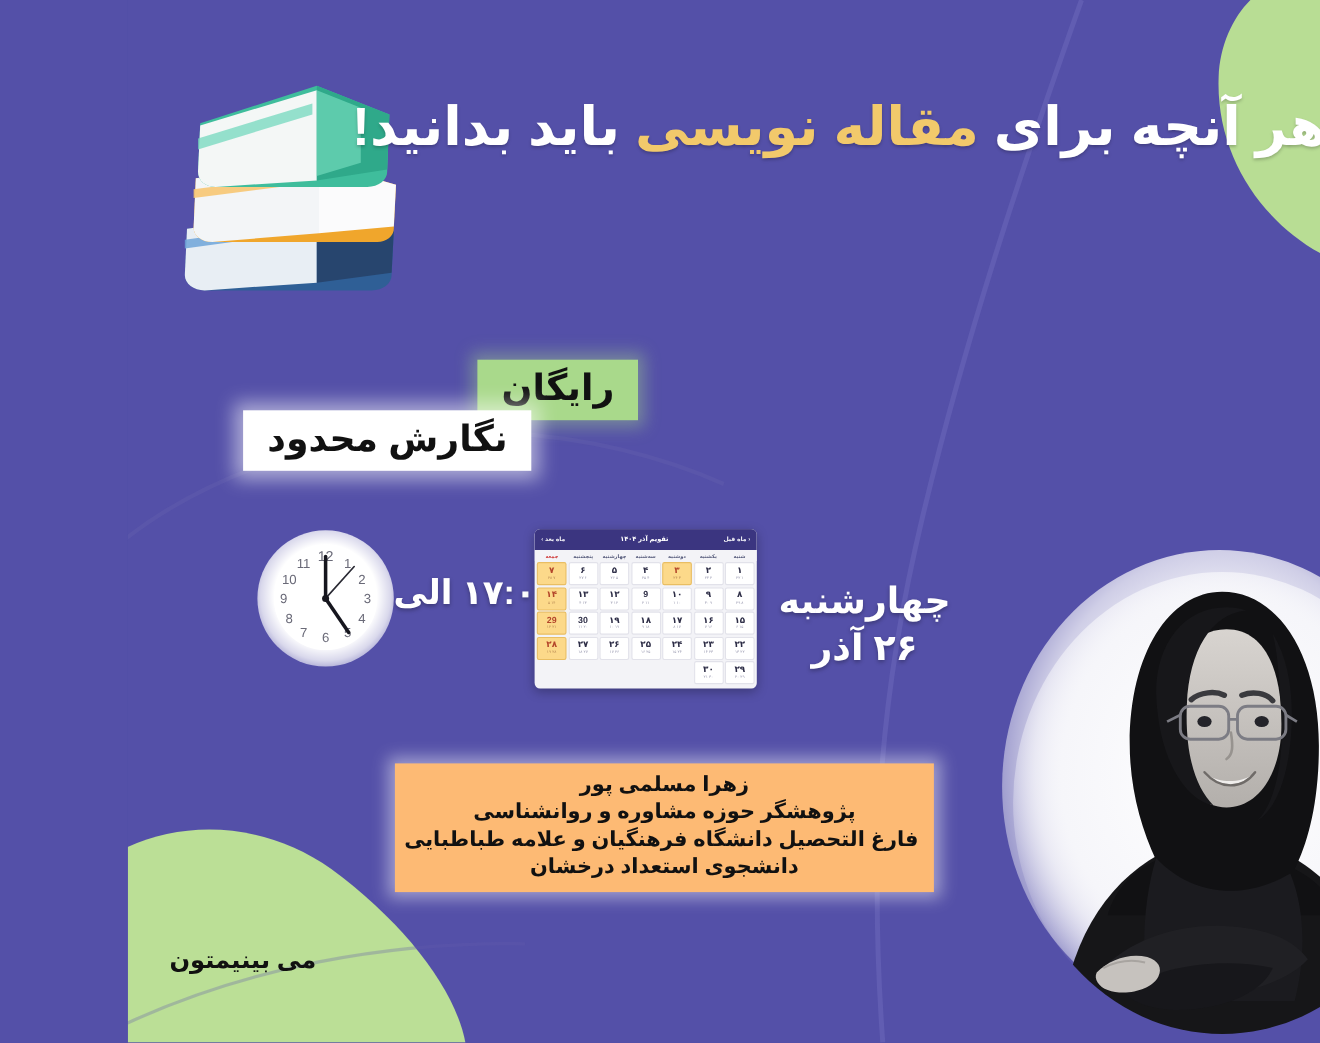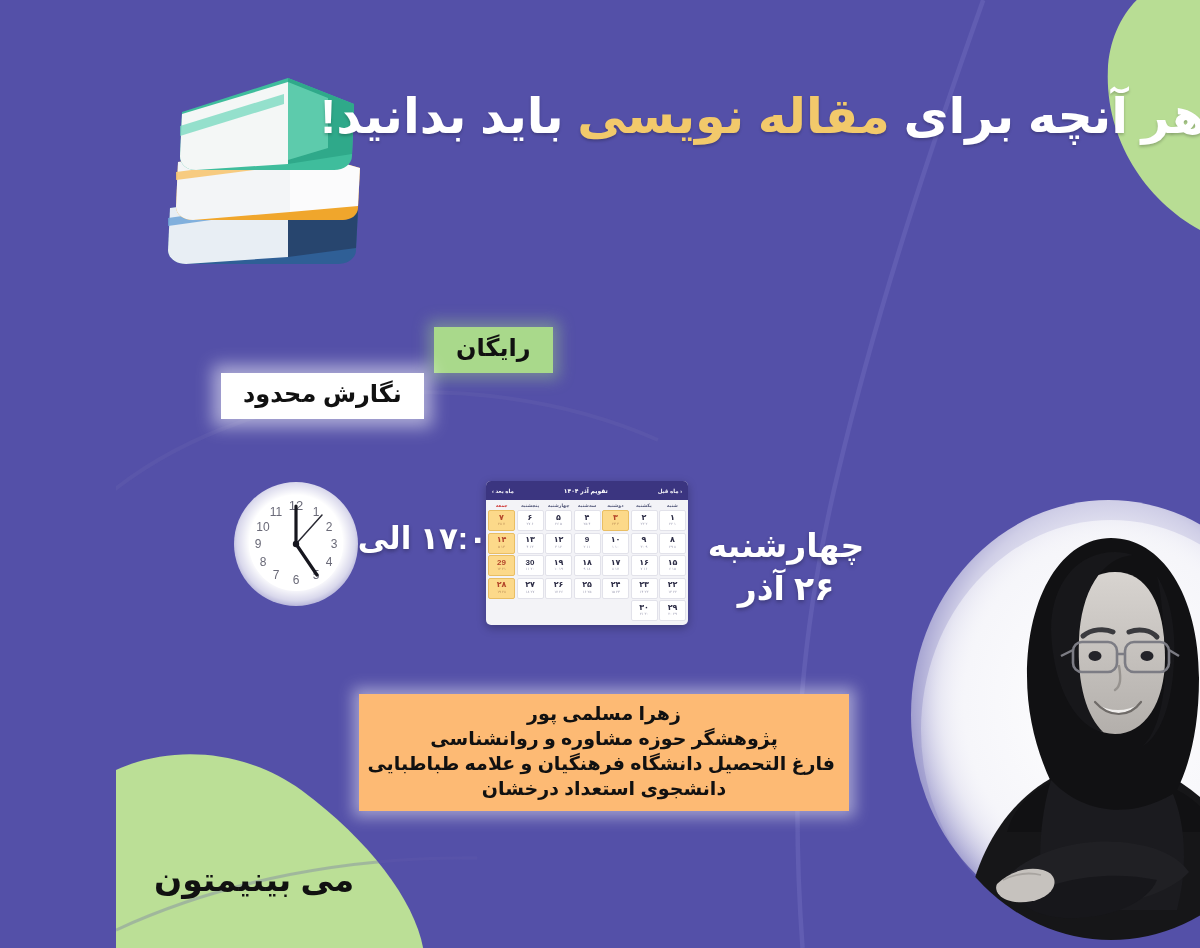--- a/index.html
+++ b/index.html
@@ -30,21 +30,21 @@
   .headline .accent{color:#f2c96b;}
   .subhead{
     margin:28px 0 0 0;font-size:34px;font-weight:bold;color:#ffe02e;
     line-height:1.2;white-space:nowrap;
     text-shadow:0 2px 3px rgba(0,0,0,.25);
   }
 
   
   .badge{
     position:absolute;font-weight:bold;color:#111111;
-    font-size:24px;line-height:1;padding:9px 22px 13px 22px;
+    font-size:33px;line-height:1;padding:9px 22px 13px 22px;
     direction:rtl;white-space:nowrap;
   }
   .badge-free{
     left:318px;top:327px;background:#a9d98b;
     box-shadow:0 0 14px 6px rgba(169,217,139,.42);
   }
   .badge-limited{
     left:105px;top:373px;background:#ffffff;
     box-shadow:0 0 16px 8px rgba(255,255,255,.52);
   }
@@ -127,21 +127,21 @@
   .portrait-glow{
     position:absolute;left:795px;top:500px;width:395px;height:430px;
     border-radius:50%;
     background:radial-gradient(ellipse at 50% 46%, #ffffff 0%, #f7f7fb 42%, rgba(255,255,255,.72) 60%, rgba(255,255,255,.22) 80%, rgba(255,255,255,0) 100%);
   }
   .portrait{position:absolute;left:795px;top:480px;width:400px;height:468px;}
 
   
   .outro{
     position:absolute;left:38px;top:860px;
-    color:#111111;font-weight:bold;font-size:33px;
+    color:#111111;font-weight:bold;font-size:22px;
     direction:rtl;white-space:nowrap;
   }
 </style>
 </head>
 <body>
 
 <div id="poster">
 
   <svg class="bg-layer" viewBox="0 0 1200 948" preserveAspectRatio="none">
     <rect x="0" y="0" width="1200" height="948" fill="#5450a8"></rect>

